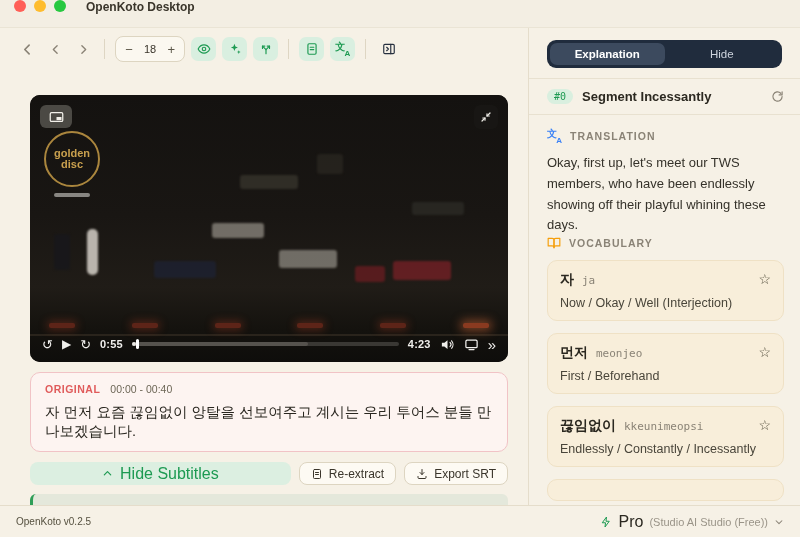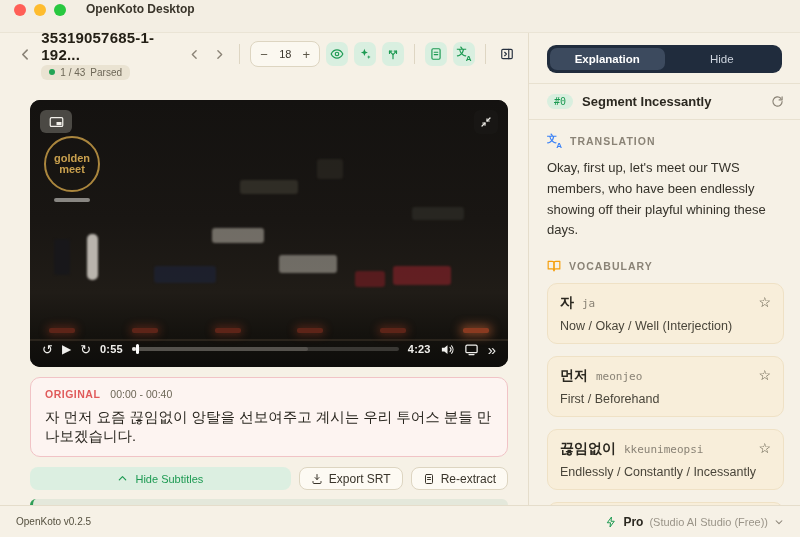--- a/index.html
+++ b/index.html
@@ -7,21 +7,21 @@
   body {
     font-family:"Liberation Sans", sans-serif;
     background:#f6f1e6; color:#2d2a22;
     display:flex; flex-direction:column;
   }
   .mono { font-family:"DejaVu Sans Mono", monospace; }
 
   
   .titlebar {
     height:28px; flex:0 0 28px; background:#f3eee3;
-    display:flex; align-items:flex-end; padding:16px 14px;
+    display:flex; align-items:flex-start; padding:0 14px;
     border-bottom:1px solid #eae4d5;
   }
   .lights { display:flex; gap:8px; }
   .light { width:12px; height:12px; border-radius:50%; }
   .app-title { font-size:12px; font-weight:bold; color:#3a352b; margin-left:20px; }
 
   
   .main { flex:1; display:flex; min-height:0; }
   .left-col { width:528px; flex:0 0 528px; display:flex; flex-direction:column; overflow:hidden; }
   .right-col { flex:1; border-left:1px solid #e5ddcb; display:flex; flex-direction:column; overflow:hidden; }
@@ -106,21 +106,21 @@
   }
   .orig-head { display:flex; align-items:center; gap:10px; }
   .orig-label { font-size:10.5px; font-weight:bold; color:#e05b5b; letter-spacing:.5px; }
   .orig-time { font-size:10.5px; color:#6d6757; }
   .orig-text { margin-top:8px; font-size:14.5px; color:#29261f; }
 
   
   .sub-controls { margin:10px 20px 0 30px; display:flex; gap:8px; height:23px; flex:0 0 23px; }
   .hide-subs {
     flex:1; background:#dcefe1; border-radius:8px; display:flex; align-items:center;
-    justify-content:center; gap:7px; color:#1d9a52; font-size:11px; cursor:pointer;
+    justify-content:center; gap:7px; color:#1d9a52; font-size:16px; cursor:pointer;
   }
   .hide-subs svg { width:11px; height:11px; }
   .sub-btn {
     background:#fdfaf3; border:1px solid #ddd5c1; border-radius:8px; padding:0 11px;
     display:flex; align-items:center; gap:6px; font-size:12px; color:#3a352b; cursor:pointer;
   }
   .sub-btn svg { width:12px; height:12px; }
 
   
   .sub-row {
@@ -145,41 +145,41 @@
   }
   .seg-title { font-size:13px; font-weight:bold; color:#2b2820; flex:1; }
   .refresh-btn { color:#8a8376; cursor:pointer; display:flex; }
   .refresh-btn svg { width:13px; height:13px; }
   .rp-scroll { flex:1; overflow:hidden; padding:14px 16px 0 18px; }
   .sec-head { display:flex; align-items:center; gap:8px; margin-bottom:10px; }
   .sec-head .sec-label { font-size:10.5px; font-weight:bold; color:#8a8376; letter-spacing:1px; }
   .tr-icon { color:#3b82f6; }
   .book-icon { color:#f59e0b; display:flex; }
   .book-icon svg { width:14px; height:14px; }
-  .translation-text { font-size:13px; color:#35322a; line-height:1.6; margin-bottom:18px; }
+  .translation-text { font-size:13px; color:#35322a; line-height:1.6; }
   .vocab-card {
     background:#f8eeda; border:1px solid #efe1c5; border-radius:10px;
     padding:10px 12px; margin-bottom:12px;
   }
   .vc-head { display:flex; align-items:baseline; gap:8px; }
   .vc-word { font-size:14px; font-weight:bold; color:#2b2820; }
   .vc-roman { font-size:11px; color:#8a8376; flex:1; }
   .vc-star { font-size:14px; color:#55503f; cursor:pointer; line-height:1; }
   .vc-def { margin-top:7px; font-size:12.5px; color:#49453a; }
 
   
   .statusbar {
     height:32px; flex:0 0 32px; border-top:1px solid #e5ddcb; background:#f6f1e6;
     display:flex; align-items:center; padding:0 16px; justify-content:space-between;
   }
   .sb-version { font-size:10px; color:#55503f; }
   .sb-right { display:flex; align-items:center; gap:6px; cursor:pointer; }
   .bolt { color:#1d9a52; display:flex; }
   .bolt svg { width:12px; height:12px; }
-  .sb-plan { font-size:12px; font-weight:bold; color:#2b2820; }
+  .sb-plan { font-size:16px; font-weight:normal; color:#2b2820; }
   .sb-provider { font-size:11px; color:#9a9488; }
   .sb-chev { color:#8a8376; display:flex; }
   .sb-chev svg { width:10px; height:10px; }
 </style>
 </head>
 <body>
 
 <div class="titlebar">
   <div class="lights">
     <div class="light" style="background:#ff5f57"></div>
@@ -192,28 +192,20 @@
 <div class="main">
 
   <div class="left-col">
 
     <div class="doc-header">
       <div class="chev-btn">
         <svg viewBox="0 0 24 24" fill="none" stroke="currentColor" stroke-width="3" stroke-linecap="round" stroke-linejoin="round">
             <polyline points="15 4 7 12 15 20"></polyline>
           </svg>
       </div>
-      <div class="doc-title-block">
-        <div class="doc-title">35319057685-1-192...</div>
-        <div class="parsed-badge">
-          <span class="gdot"></span>
-          <span>1 / 43</span>
-          <span>Parsed</span>
-        </div>
-      </div>
       <div class="chev-btn">
         <svg viewBox="0 0 24 24" fill="none" stroke="currentColor" stroke-width="2.5" stroke-linecap="round" stroke-linejoin="round">
             <polyline points="15 5 8 12 15 19"></polyline>
           </svg>
       </div>
       <div class="chev-btn">
         <svg viewBox="0 0 24 24" fill="none" stroke="currentColor" stroke-width="2.5" stroke-linecap="round" stroke-linejoin="round">
             <polyline points="9 5 16 12 9 19"></polyline>
           </svg>
       </div>
@@ -295,21 +287,21 @@
       </div>
 
       <div class="pip-btn">
         <svg viewBox="0 0 24 18" fill="none" stroke="currentColor" stroke-width="2">
             <rect x="2" y="2" width="20" height="14" rx="2"></rect>
             <rect x="12" y="9" width="8" height="5" fill="currentColor" stroke="none"></rect>
           </svg>
       </div>
       <div class="gd-logo">
         <span class="l1">golden</span>
-        <span class="l2">meet</span>
+        <span class="l2">disc</span>
       </div>
       <div class="gd-sub"></div>
       <div class="collapse-btn">
         <svg viewBox="0 0 24 24" fill="none" stroke="currentColor" stroke-width="2.4" stroke-linecap="round" stroke-linejoin="round">
             <path d="M20 4l-6 6"></path>
             <polyline points="14 5.5 14 10 18.5 10"></polyline>
             <path d="M4 20l6-6"></path>
             <polyline points="10 18.5 10 14 5.5 14"></polyline>
           </svg>
       </div>
@@ -347,33 +339,33 @@
 
     <div class="sub-controls">
       <div class="hide-subs">
         <svg viewBox="0 0 24 24" fill="none" stroke="currentColor" stroke-width="2.6" stroke-linecap="round" stroke-linejoin="round">
             <polyline points="5 15 12 8 19 15"></polyline>
           </svg>
         <span>Hide Subtitles</span>
       </div>
       <div class="sub-btn">
         <svg viewBox="0 0 24 24" fill="none" stroke="currentColor" stroke-width="2" stroke-linecap="round" stroke-linejoin="round">
+            <rect x="5" y="3" width="14" height="18" rx="2"></rect>
+            <line x1="9" y1="9" x2="15" y2="9"></line>
+            <line x1="9" y1="13" x2="15" y2="13"></line>
+          </svg>
+        <span>Re-extract</span>
+      </div>
+      <div class="sub-btn">
+        <svg viewBox="0 0 24 24" fill="none" stroke="currentColor" stroke-width="2" stroke-linecap="round" stroke-linejoin="round">
             <path d="M12 3v10"></path>
             <polyline points="8 9 12 13 16 9"></polyline>
             <path d="M4 17v2a2 2 0 0 0 2 2h12a2 2 0 0 0 2-2v-2"></path>
           </svg>
         <span>Export SRT</span>
-      </div>
-      <div class="sub-btn">
-        <svg viewBox="0 0 24 24" fill="none" stroke="currentColor" stroke-width="2" stroke-linecap="round" stroke-linejoin="round">
-            <rect x="5" y="3" width="14" height="18" rx="2"></rect>
-            <line x1="9" y1="9" x2="15" y2="9"></line>
-            <line x1="9" y1="13" x2="15" y2="13"></line>
-          </svg>
-        <span>Re-extract</span>
       </div>
     </div>
 
     <div class="sub-row">
 
       <span class="sub-text">자 먼저 요즘 끊임없이 앙탈을 선보여주고 계시는 우리 투어스 분들 만나보겠습니다.</span>
 
     </div>
   </div>
 

